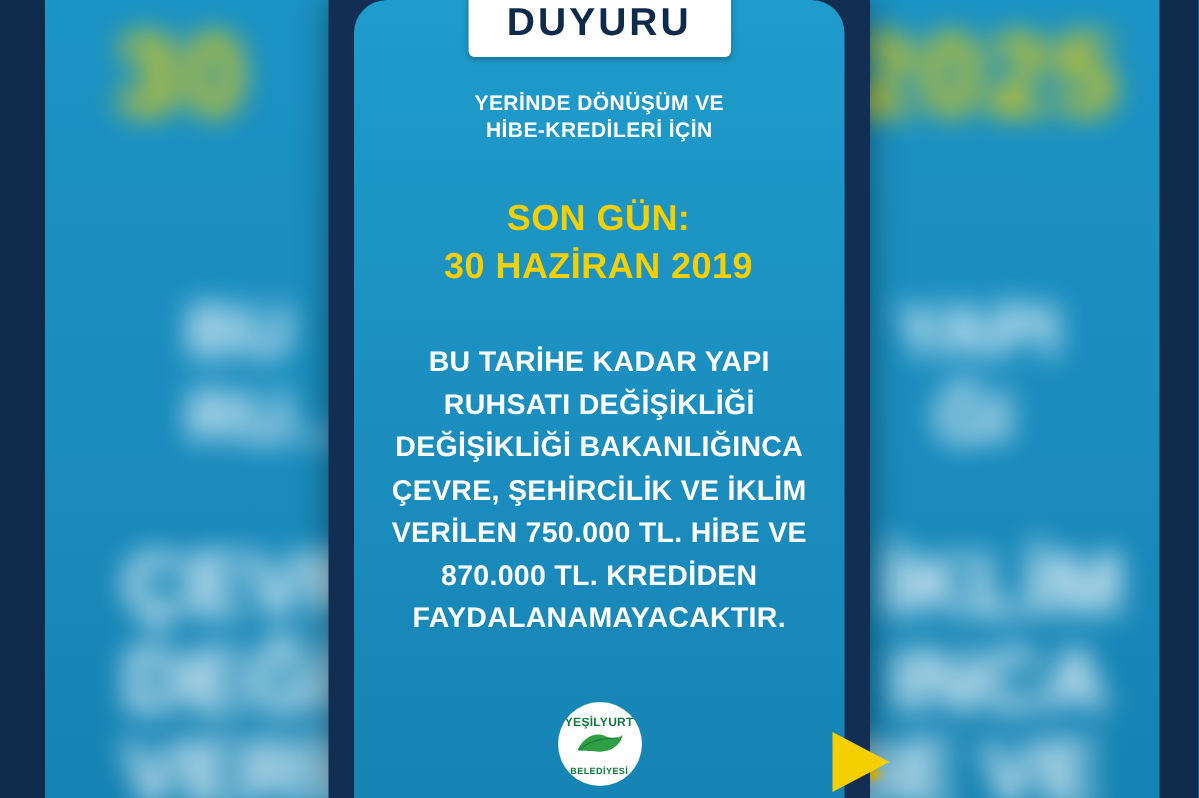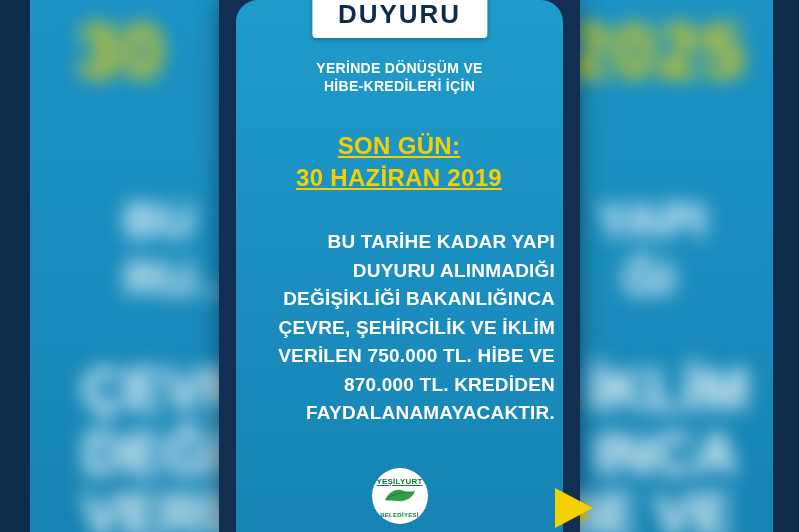--- a/index.html
+++ b/index.html
@@ -137,27 +137,26 @@
   .deadline-block {
     position: absolute;
     top: 130px;
     left: 0; right: 1px;
     text-align: center;
     color: #f5d000;
     font-weight: bold;
     font-size: 24px;
     line-height: 1.35;
     letter-spacing: 0.3px;
-    text-decoration: underline;
   }
   .body-block {
     position: absolute;
     top: 228px;
     left: 8px; right: 8px;
-    text-align: right;
+    text-align: center;
     color: #ffffff;
     font-weight: bold;
     font-size: 19px;
     line-height: 1.5;
     letter-spacing: 0.2px;
   }
 
   .logo {
     position: absolute;
     left: 50%;
@@ -176,21 +175,20 @@
     position: relative;
     overflow: hidden;
   }
   .logo-name {
     position: absolute;
     top: 9px; left: 0; right: 0;
     font-size: 8px;
     font-weight: bold;
     color: #0f7a3d;
     letter-spacing: 0.2px;
-    text-decoration: underline;
   }
   .logo-leaf {
     position: absolute;
     top: 20px; left: 12px;
     width: 32px; height: 14px;
   }
   .logo-sub {
     position: absolute;
     bottom: 6px; left: 0; right: 0;
     font-size: 6px;
@@ -245,21 +243,21 @@
         <div>HİBE-KREDİLERİ İÇİN</div>
       </div>
 
       <div class="deadline-block">
         <div>SON GÜN:</div>
         <div>30 HAZİRAN 2019</div>
       </div>
 
       <div class="body-block">
         <div>BU TARİHE KADAR YAPI</div>
-        <div>DUYURU ALINMADIĞI</div>
+        <div>RUHSATI DEĞİŞİKLİĞİ</div>
         <div>DEĞİŞİKLİĞİ BAKANLIĞINCA</div>
         <div>ÇEVRE, ŞEHİRCİLİK VE İKLİM</div>
         <div>VERİLEN 750.000 TL. HİBE VE</div>
         <div>870.000 TL. KREDİDEN</div>
         <div>FAYDALANAMAYACAKTIR.</div>
       </div>
 
       <div class="logo">
         <div class="logo-circle">
           <div class="logo-name">YEŞİLYURT</div>

